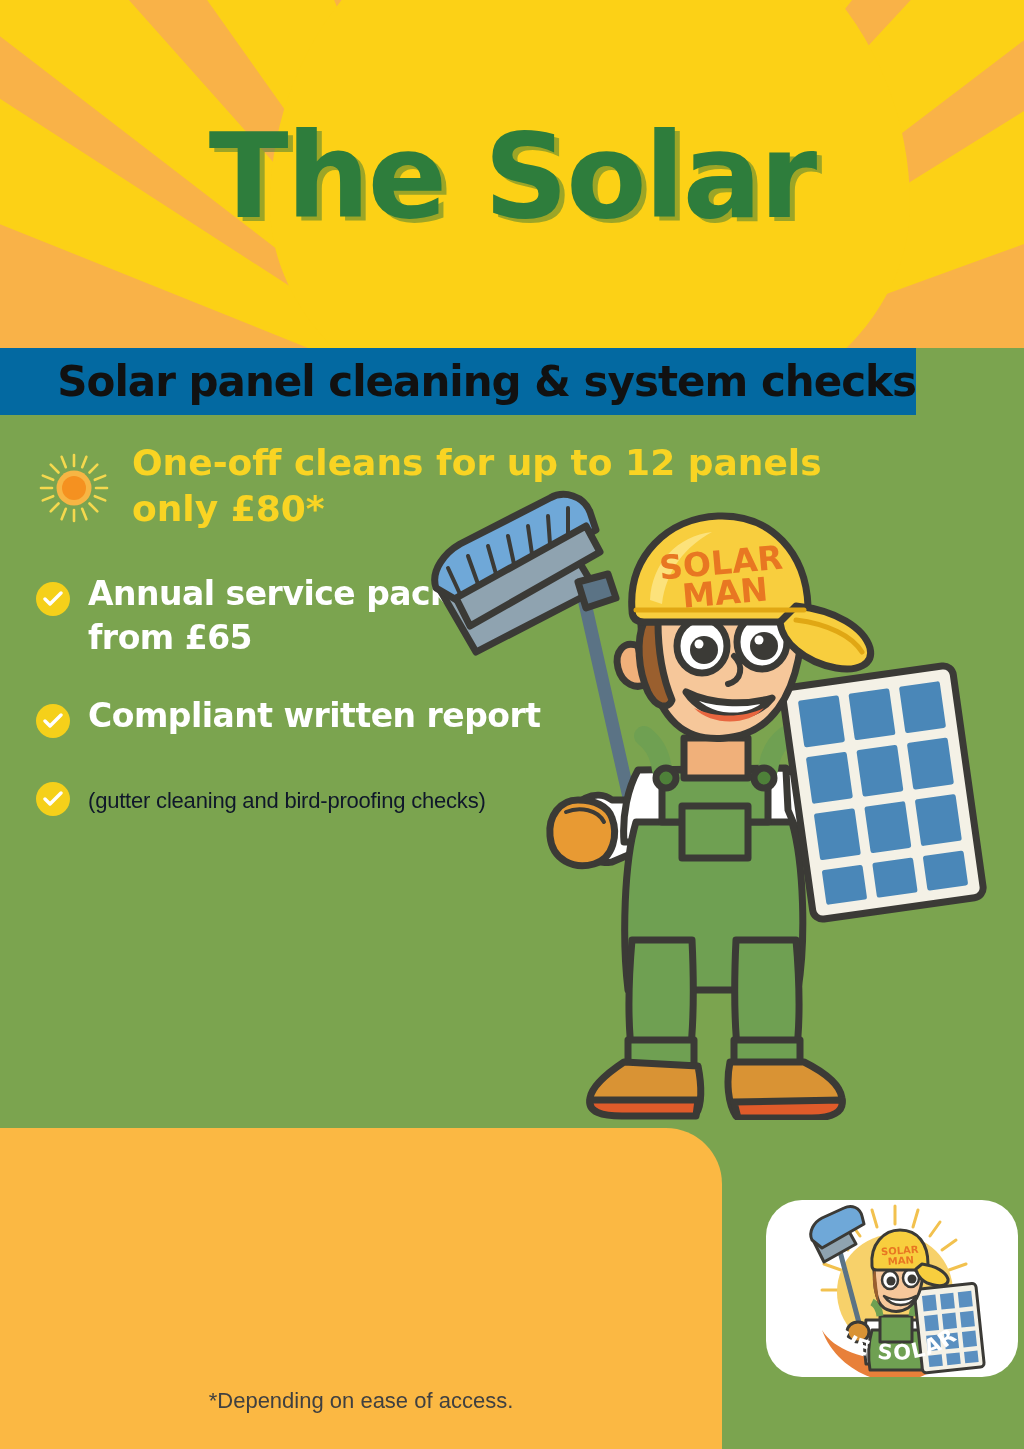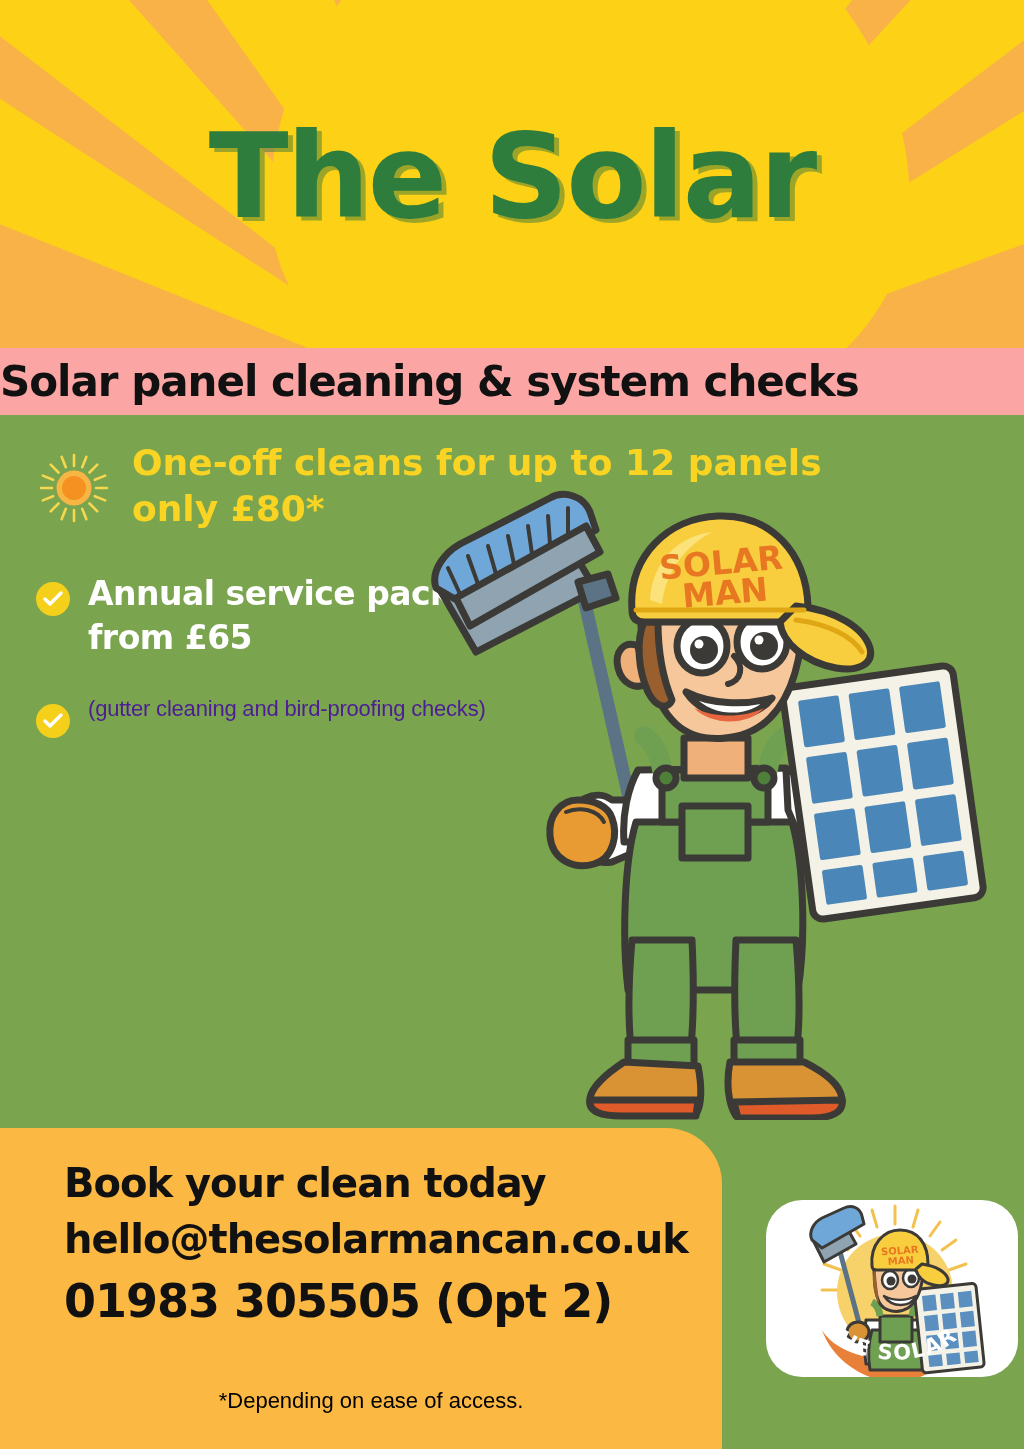--- a/index.html
+++ b/index.html
@@ -56,26 +56,26 @@
     text-shadow: 5px 4px 0 rgba(40,110,60,0.45);
     white-space: nowrap;
   }
   .title-line.l1 { font-size: 117px; margin-top: 6px; }
   .title-line.l2 { font-size: 117px; margin-top: -6px; }
 
   
   .subtitle-bar {
     position: absolute;
     left: 0; top: 348px;
-    width: 1024px;
+    width: 916px;
     height: 67px;
-    background: #fca5a5;
+    background: #0369a1;
     display: flex;
     align-items: center;
-    justify-content: flex-start;
+    justify-content: flex-end;
   }
   .subtitle-text {
     color: #111111;
     font-family: "DejaVu Sans", sans-serif;
     font-weight: bold;
     font-size: 42px;
     letter-spacing: -1px;
     white-space: nowrap;
   }
 
@@ -133,25 +133,25 @@
   .bullet-body { flex: 1; }
   .bullet-text {
     color: #FFFFFF;
     font-family: "DejaVu Sans", sans-serif;
     font-weight: bold;
     font-size: 33px;
     line-height: 1.33;
     letter-spacing: -0.5px;
   }
   .bullet-sub {
-    color: #4c1d95;
+    color: #0f172a;
     font-family: "Liberation Sans", sans-serif;
     font-size: 22px;
     line-height: 1.2;
-    margin-top: 2px;
+    margin-top: 16px;
     letter-spacing: -0.2px;
   }
 
   
   .mascot {
     position: absolute;
     left: 400px;
     top: 470px;
     width: 640px;
     height: 650px;
@@ -183,24 +183,23 @@
   }
   .foot-line.f1 { font-size: 40px; line-height: 1.4; }
   .foot-line.f2 { font-size: 40px; line-height: 1.4; }
   .foot-line.f3 { font-size: 46px; line-height: 1.5; }
   .footnote {
     position: absolute;
     left: 0;
     top: 1388px;
     width: 722px;
     text-align: center;
-    color: #000000;
+    color: #404040;
     font-family: "Liberation Sans", sans-serif;
     font-size: 22px;
-    margin-left: 10px;
   }
 
   
   .logo-card {
     position: absolute;
     left: 766px;
     top: 1200px;
     width: 252px;
     height: 177px;
     background: #FFFFFF;
@@ -272,20 +271,30 @@
         <svg width="20" height="18" viewBox="0 0 20 18">
             <path d="M2 9 L7 14 L18 3" stroke="#FFFFFF" stroke-width="3.4" fill="none" stroke-linecap="round" stroke-linejoin="round"></path>
           </svg>
       </div>
       <div class="bullet-body">
         <div class="bullet-text">Annual service packages from £65</div>
       </div>
     </div>
 
 
+    <div class="bullet">
+      <div class="check">
+        <svg width="20" height="18" viewBox="0 0 20 18">
+            <path d="M2 9 L7 14 L18 3" stroke="#FFFFFF" stroke-width="3.4" fill="none" stroke-linecap="round" stroke-linejoin="round"></path>
+          </svg>
+      </div>
+      <div class="bullet-body">
+        <div class="bullet-text">Compliant written report</div>
+      </div>
+    </div>
 
     <div class="bullet">
       <div class="check">
         <svg width="20" height="18" viewBox="0 0 20 18">
             <path d="M2 9 L7 14 L18 3" stroke="#FFFFFF" stroke-width="3.4" fill="none" stroke-linecap="round" stroke-linejoin="round"></path>
           </svg>
       </div>
       <div class="bullet-body">
         <div class="bullet-sub">(gutter cleaning and bird-proofing checks)</div>
       </div>
@@ -397,25 +406,20 @@
       <path d="M396 150 C428 154 452 166 462 182" fill="none" stroke="#E0A714" stroke-width="5"></path>
 
       <path d="M236 140 L404 140" stroke="#E0A714" stroke-width="5"></path>
     </g>
     <text x="322" y="104" font-family="DejaVu Sans, sans-serif" font-size="33" font-weight="bold" fill="#E87722" text-anchor="middle" transform="rotate(-5 322 104)">SOLAR</text>
     <text x="326" y="134" font-family="DejaVu Sans, sans-serif" font-size="33" font-weight="bold" fill="#E87722" text-anchor="middle" transform="rotate(-5 326 134)">MAN</text>
   </svg>
 
   <div class="footer-panel"></div>
 
-  <div class="footer-text">
-    <div class="foot-line f1">Book your clean today</div>
-    <div class="foot-line f2">hello@thesolarmancan.co.uk</div>
-    <div class="foot-line f3">01983 305505 (Opt 2)</div>
-  </div>
 
   <div class="footnote">*Depending on ease of access.</div>
 
   <div class="logo-card">
     <svg width="230" height="200" viewBox="0 0 230 200">
 
       <g stroke="#F2C14E" stroke-width="3" stroke-linecap="round">
         <line x1="115" y1="14" x2="115" y2="32"></line>
         <line x1="92" y1="18" x2="97" y2="35"></line>
         <line x1="138" y1="18" x2="133" y2="35"></line>

